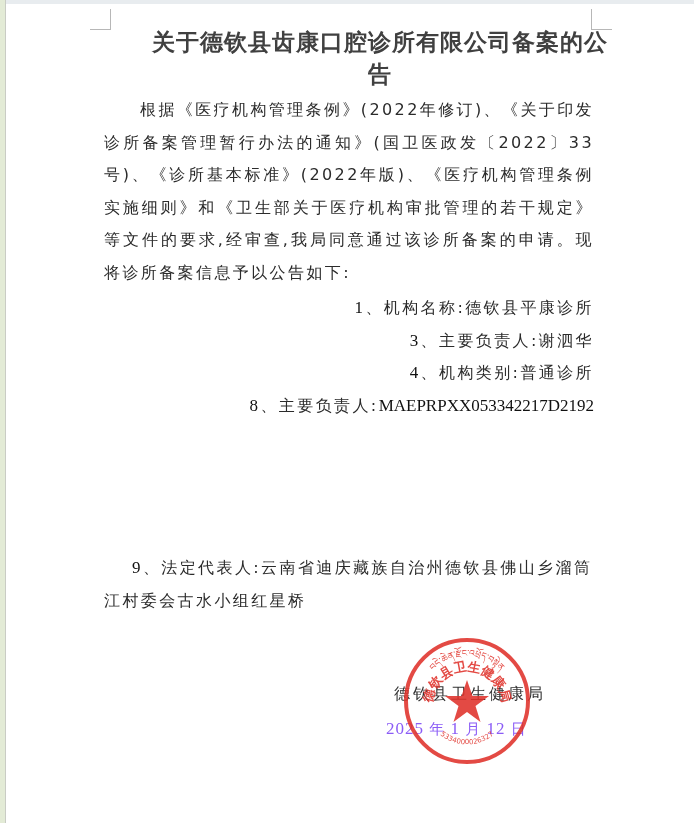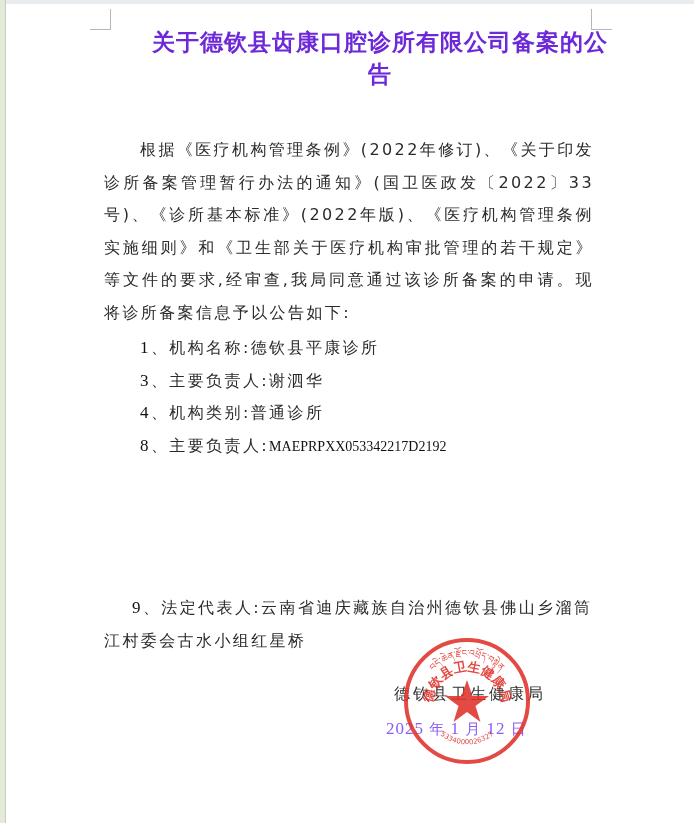--- a/index.html
+++ b/index.html
@@ -23,36 +23,35 @@
   .corner {
     position: absolute; width: 20px; height: 20px;
     border-color: #b7b7b7; border-style: solid;
   }
   .corner-tl { left: 84px; top: 5px; border-width: 0 1px 1px 0; }
   .corner-tr { left: 585px; top: 5px; border-width: 0 0 1px 1px; }
 
   .title {
     position: absolute; left: 150px; top: 26px; width: 460px;
     text-align: center; font-weight: bold; font-size: 23px;
-    line-height: 32px; color: #6d28d9;
+    line-height: 32px; color: #404040;
     font-family: "DejaVu Serif", "Liberation Serif", serif;
     letter-spacing: 1px;
   }
   .body-text {
     position: absolute; left: 104px; width: 490px;
     font-size: 16px; color: #2b2b2b; letter-spacing: 2.4px;
     line-height: 32.6px;
     font-family: "DejaVu Sans", "Liberation Sans", sans-serif;
-    margin-top: 40px;
   }
   .para { top: 94px; text-indent: 36px; text-align: justify; }
-  .items { top: 292px; }
+  .items { top: 292px; text-align: right; }
   .item { padding-left: 36px; white-space: nowrap; }
   .item .num { font-family: "Liberation Serif", serif; font-size: 17px; color: #111; }
-  .item .code { font-family: "Liberation Serif", serif; font-size: 14px; letter-spacing: 0; color: #111; }
+  .item .code { font-family: "Liberation Serif", serif; font-size: 17px; letter-spacing: 0; color: #111; }
   .item9 { top: 552px; text-indent: 28px; }
   .item9 .num { font-family: "Liberation Serif", serif; font-size: 17px; color: #111; }
 
   .signer {
     position: absolute; left: 394px; top: 684px; font-size: 16px;
     letter-spacing: 3px; color: #333;
     font-family: "DejaVu Sans", "Liberation Sans", sans-serif;
   }
   .date {
     position: absolute; left: 386px; top: 719px; font-size: 17px;

